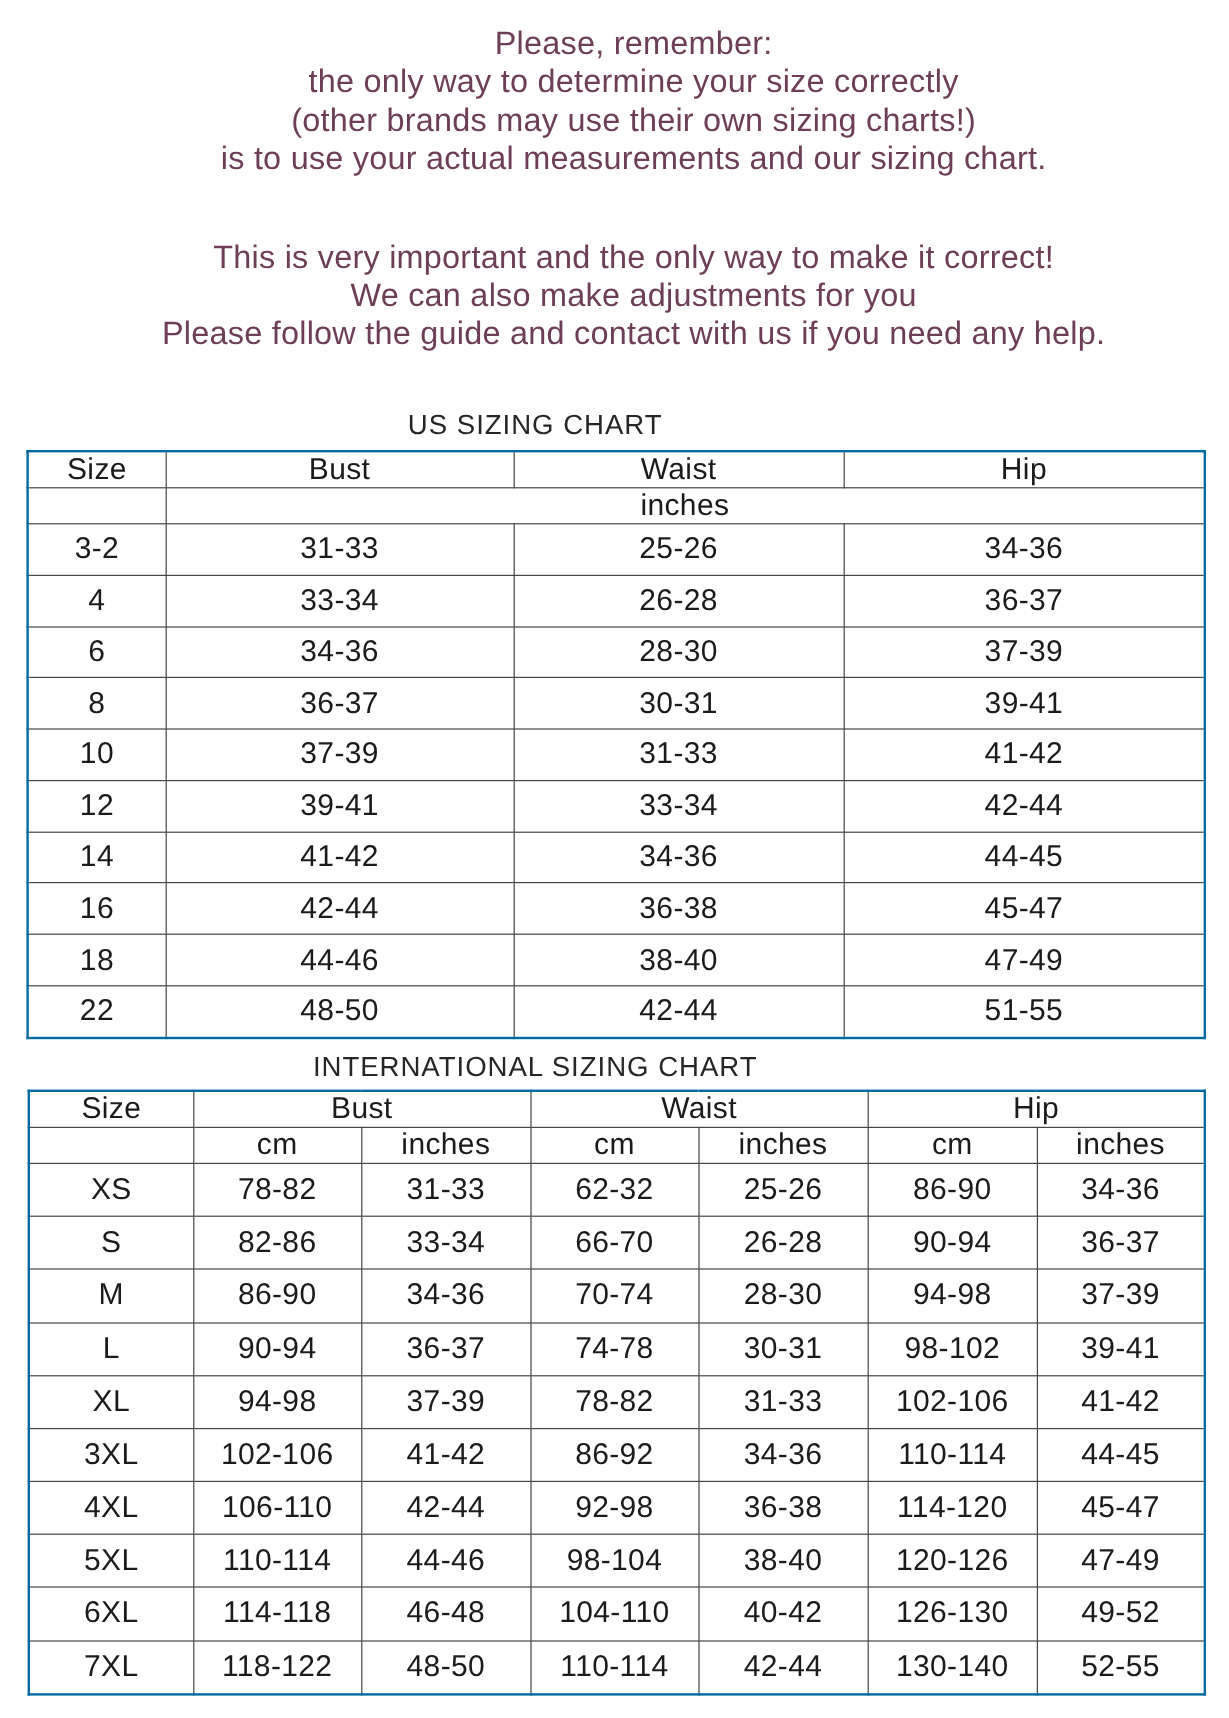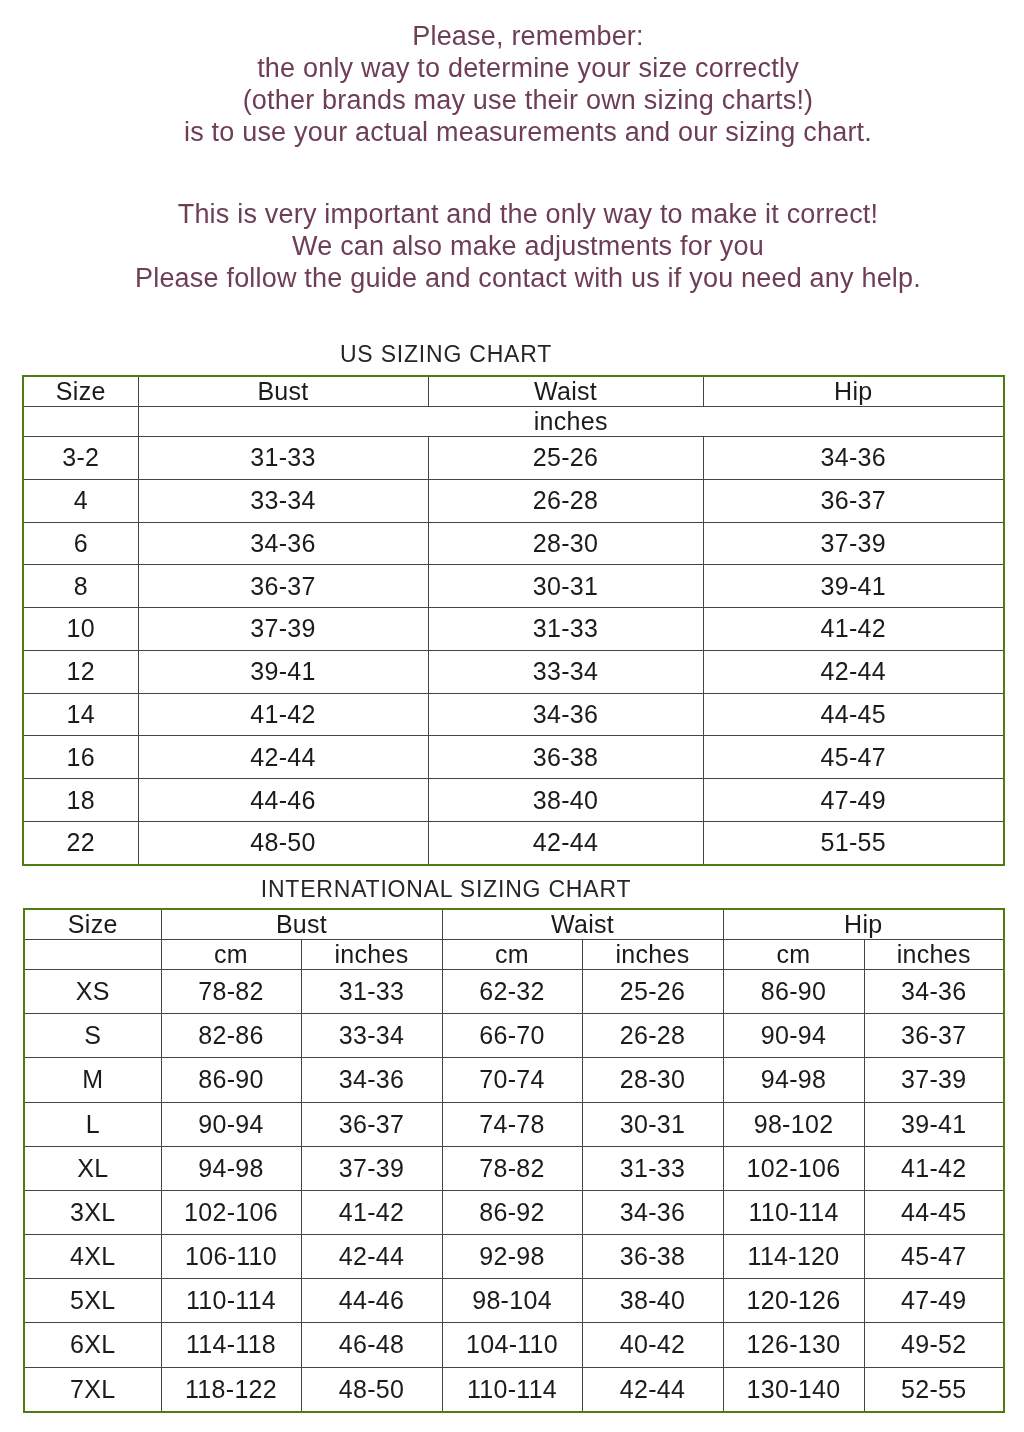--- a/index.html
+++ b/index.html
@@ -66,21 +66,21 @@
     text-align: center;
     vertical-align: middle;
     padding: 0;
     font-size: 25px;
     font-weight: 300;
     letter-spacing: 0.3px;
     overflow: hidden;
     white-space: nowrap;
   }
   table.sizing-table {
-    border: 2px solid #4d7c0f;
+    border: 2px solid #0369a1;
   }
   .unit-cell {
     font-size: 24px;
   }
 </style>
 </head>
 <body>
 
 <div class="page">
 

